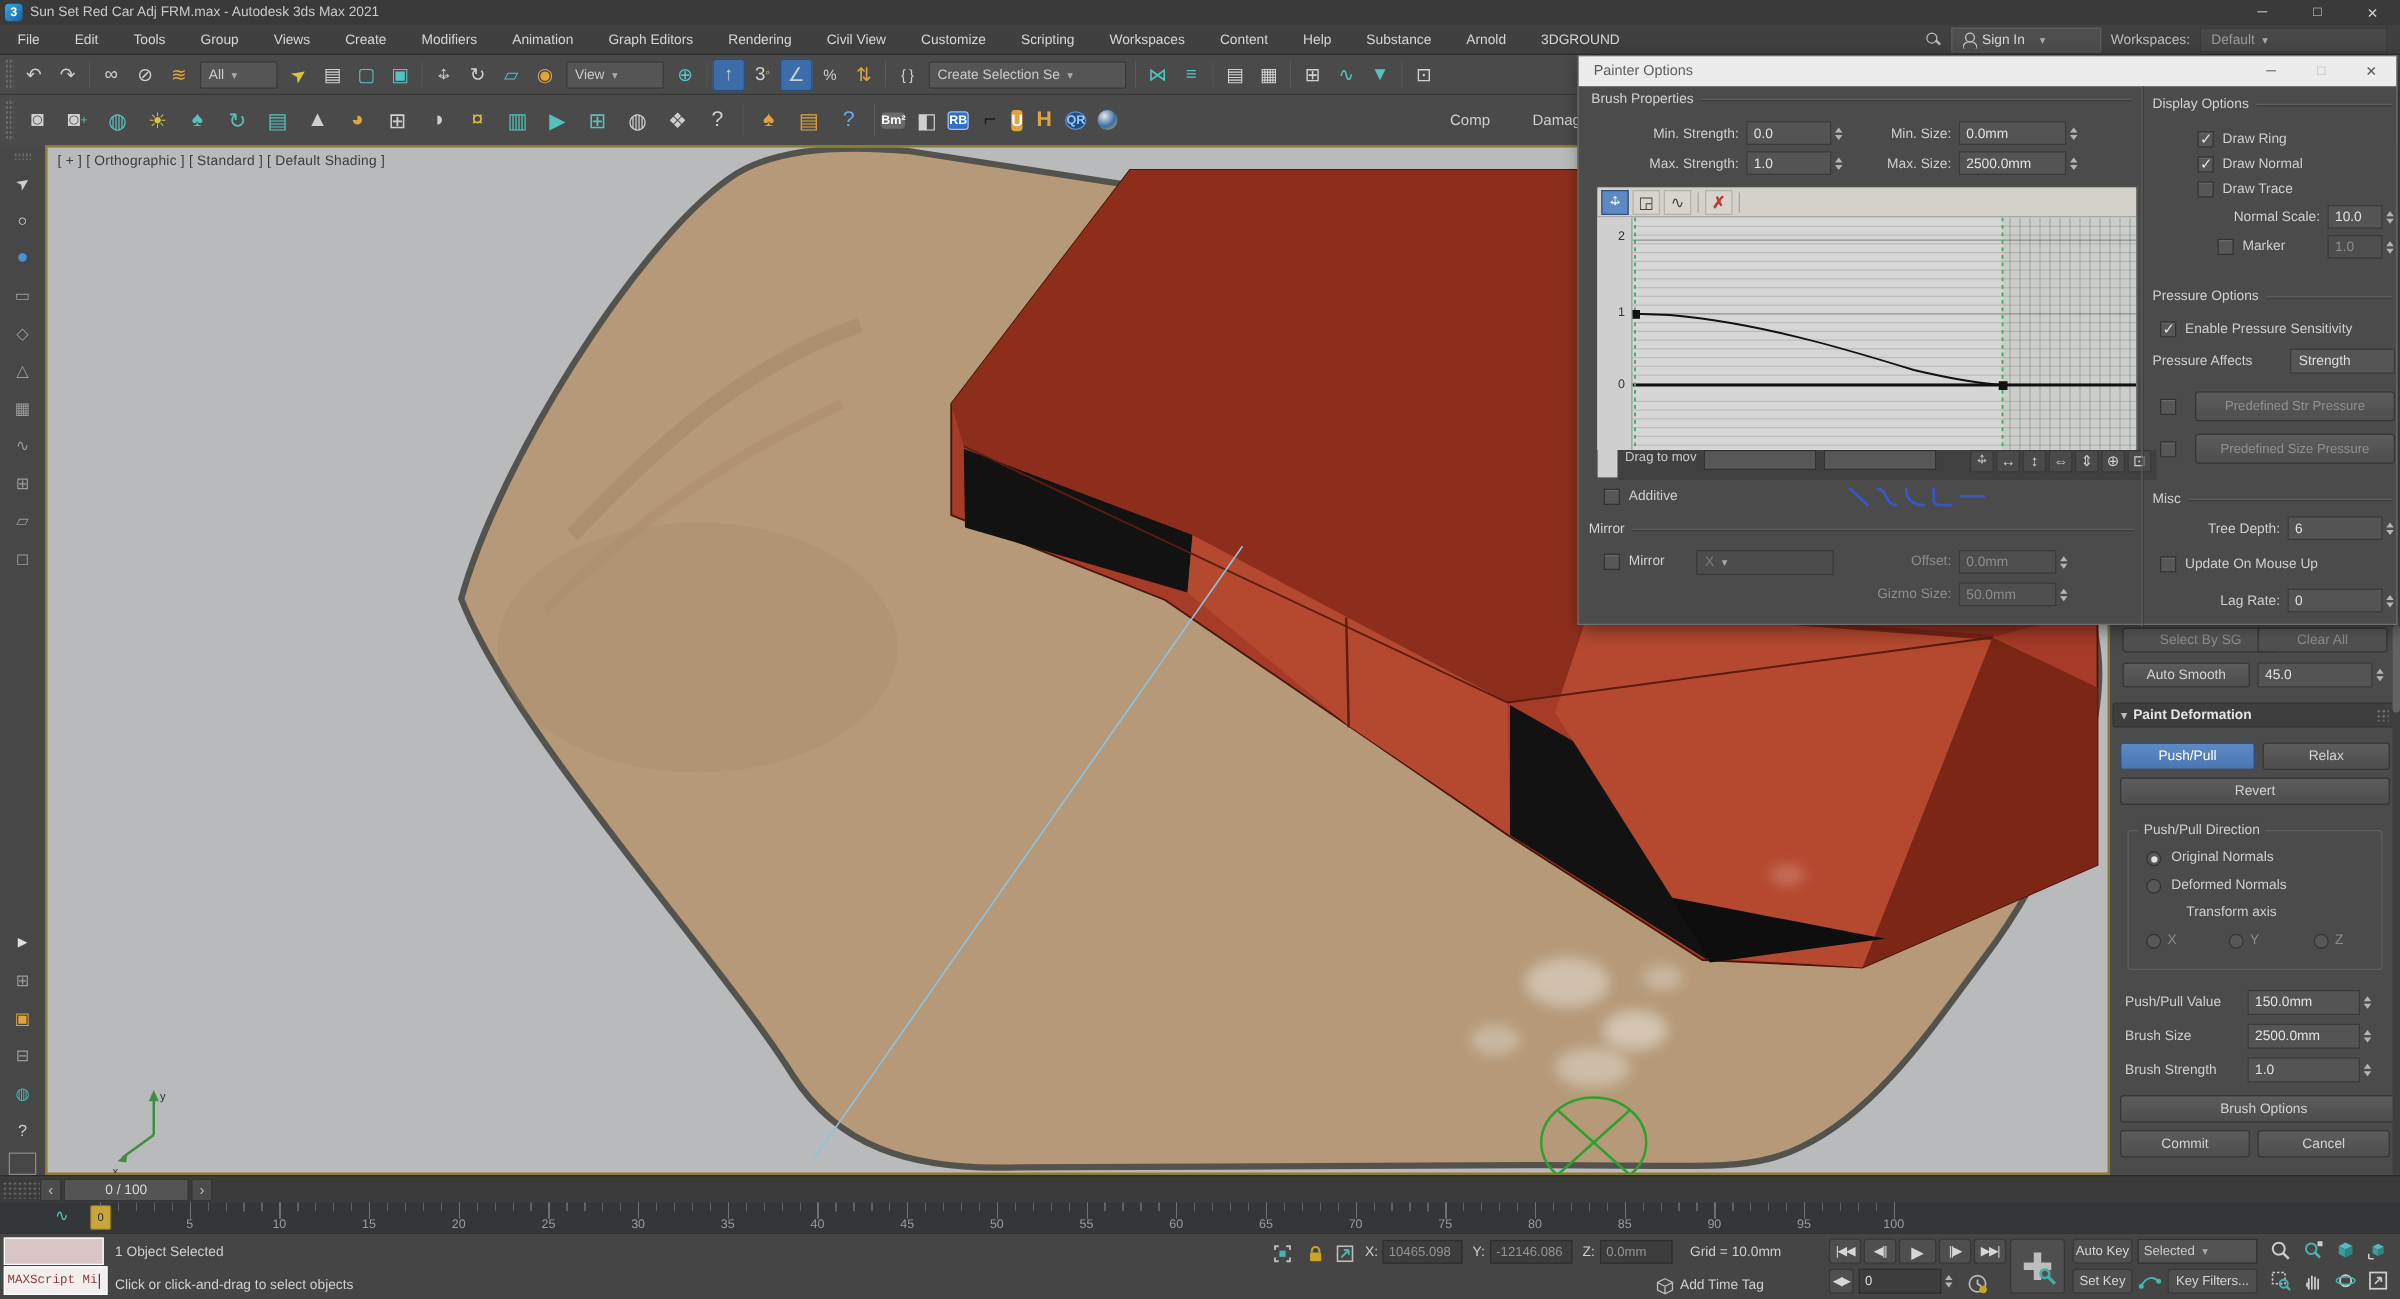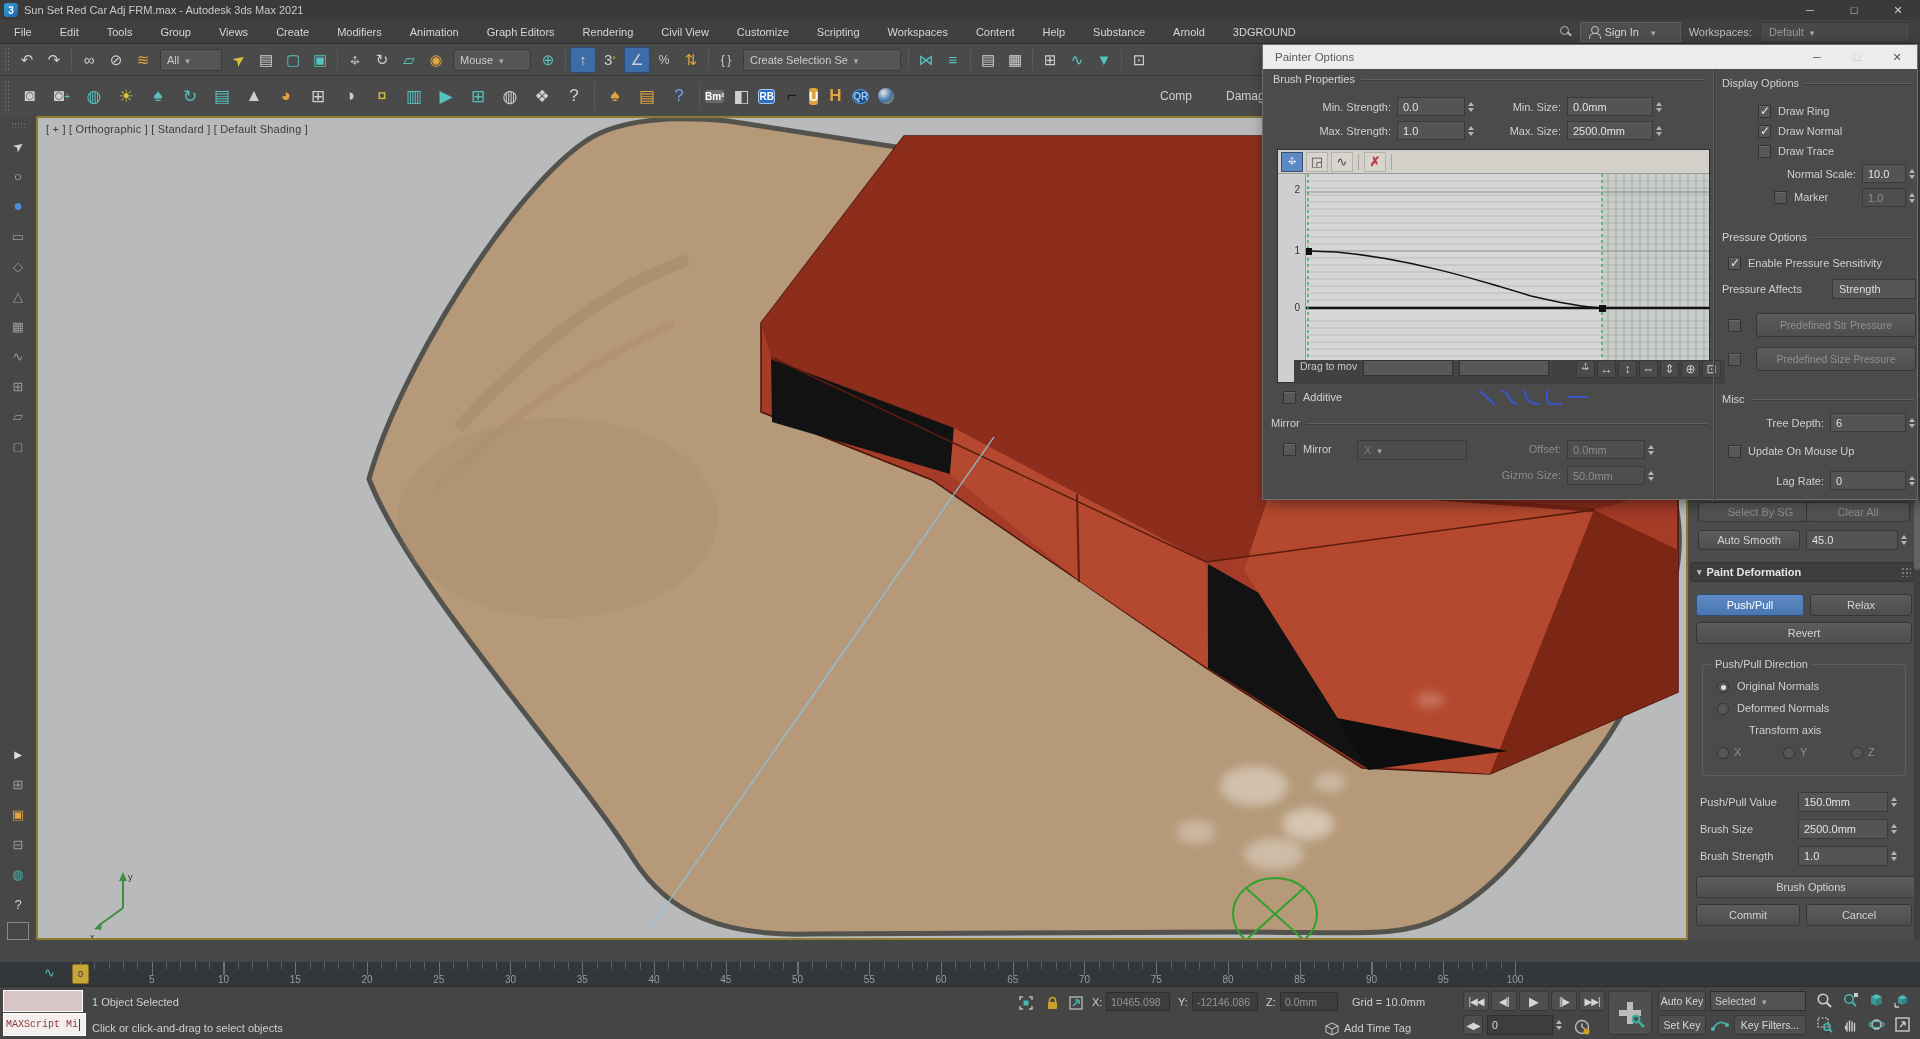--- a/index.html
+++ b/index.html
@@ -22,21 +22,21 @@
   .menubar { position:absolute; left:0; top:20px; width:1920px; height:24px; background:#404040;
     border-bottom:1px solid #2e2e2e; display:flex; align-items:center; color:#d6d6d6; font-size:11px; }
   .menu-item { padding:0 14px; line-height:24px; }
   .menu-right { margin-left:auto; display:flex; align-items:center; gap:8px; padding-right:10px; }
   .search-glyph { width:12px; height:12px; position:relative; display:inline-block; }
   .search-glyph::before { content:""; position:absolute; left:0; top:0; width:7px; height:7px;
     border:1.5px solid #bbb; border-radius:50%; }
   .search-glyph::after { content:""; position:absolute; left:7px; top:7px; width:5px; height:1.5px;
     background:#bbb; transform:rotate(45deg); }
   .signin { display:flex; align-items:center; gap:6px; background:#4e4e4e; border:1px solid #5d5d5d;
-    height:20px; padding:0 8px; width:101px; }
+    height:20px; padding:0 8px; width:120px; }
   .person { width:10px; height:12px; position:relative; }
   .person::before { content:""; position:absolute; left:2px; top:0; width:6px; height:6px; border:1.3px solid #c5c5c5; border-radius:50%; }
   .person::after { content:""; position:absolute; left:0; top:7px; width:10px; height:5px; border:1.3px solid #c5c5c5; border-bottom:none; border-radius:5px 5px 0 0; }
   .dd-arrow::after { content:"▾"; color:#aaa; font-size:9px; margin-left:auto; padding-left:6px; }
   .ws-select { display:flex; align-items:center; background:#484848; border:1px solid #3a3a3a;
     height:20px; width:150px; padding:0 8px; color:#9a9a9a; }
 
   
   .toolbar1 { position:absolute; left:0; top:44px; width:1920px; height:32px; background:#4a4a4a;
     border-bottom:1px solid #383838; display:flex; align-items:center; gap:1px; padding-left:2px; }
@@ -242,21 +242,21 @@
     <span class="tbtn teal">▢</span>
     <span class="tbtn teal">▣</span>
     <span class="tsep"></span>
     <span class="tbtn">
         <span class="glyph-move"></span>
       </span>
     <span class="tbtn">↻</span>
     <span class="tbtn teal">▱</span>
     <span class="tbtn orange">◉</span>
     <div class="tb-dd" style="width:78px;">
-      <span>Mouse</span>
+      <span>View</span>
       <span class="dd-arrow"></span>
     </div>
     <span class="tbtn teal">⊕</span>
     <span class="tsep"></span>
     <span class="tbtn on">↑</span>
     <span class="tbtn">
         <span>3</span>
         <span class="gold" style="font-size:9px;">°</span>
       </span>
     <span class="tbtn on">∠</span>
@@ -709,20 +709,28 @@
       <div class="fld" style="left:116px;top:402px;width:76px;height:19px;">
           <span>0</span>
         </div>
       <div class="spin" style="left:192px;top:402px;height:19px;">
           <i class="up"></i>
           <i class="dn"></i>
         </div>
     </div>
   </div>
 
+  <div class="trackrow">
+    <span class="tgrip"></span>
+    <span class="tnav" data-glyph="‹"></span>
+    <span class="trange">
+        <span>0 / 100</span>
+      </span>
+    <span class="tnav" data-glyph="›"></span>
+  </div>
 
   <div class="ruler">
     <span class="ruler-curveicon">∿</span>
     <div class="ticks-minor"></div>
     <div class="ticks-major"></div>
     <div style="position:absolute;left:0;top:0;width:100%;height:100%;">
         <span class="rlab" style="left: 80px;">0</span>
         <span class="rlab" style="left: 151.75px;">5</span>
         <span class="rlab" style="left: 223.5px;">10</span>
         <span class="rlab" style="left: 295.25px;">15</span>

